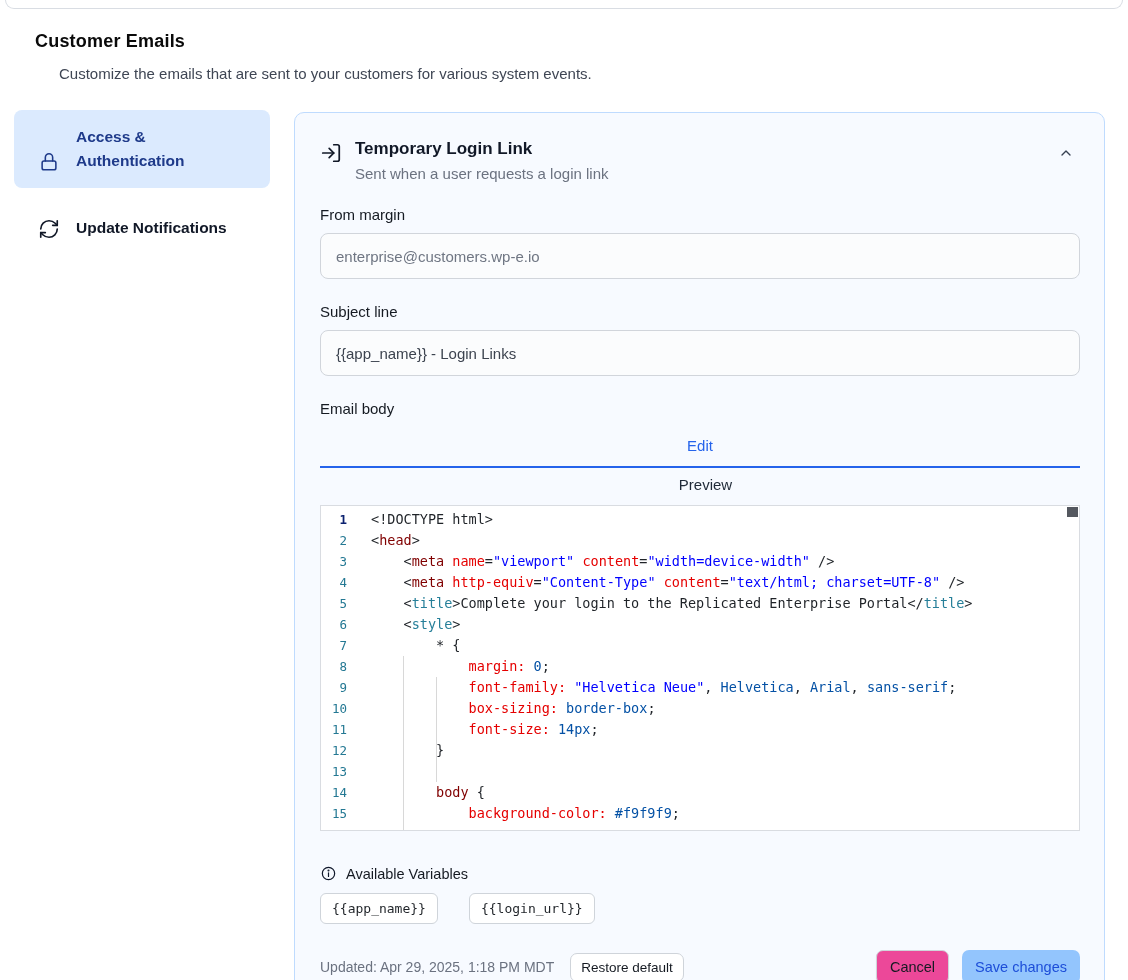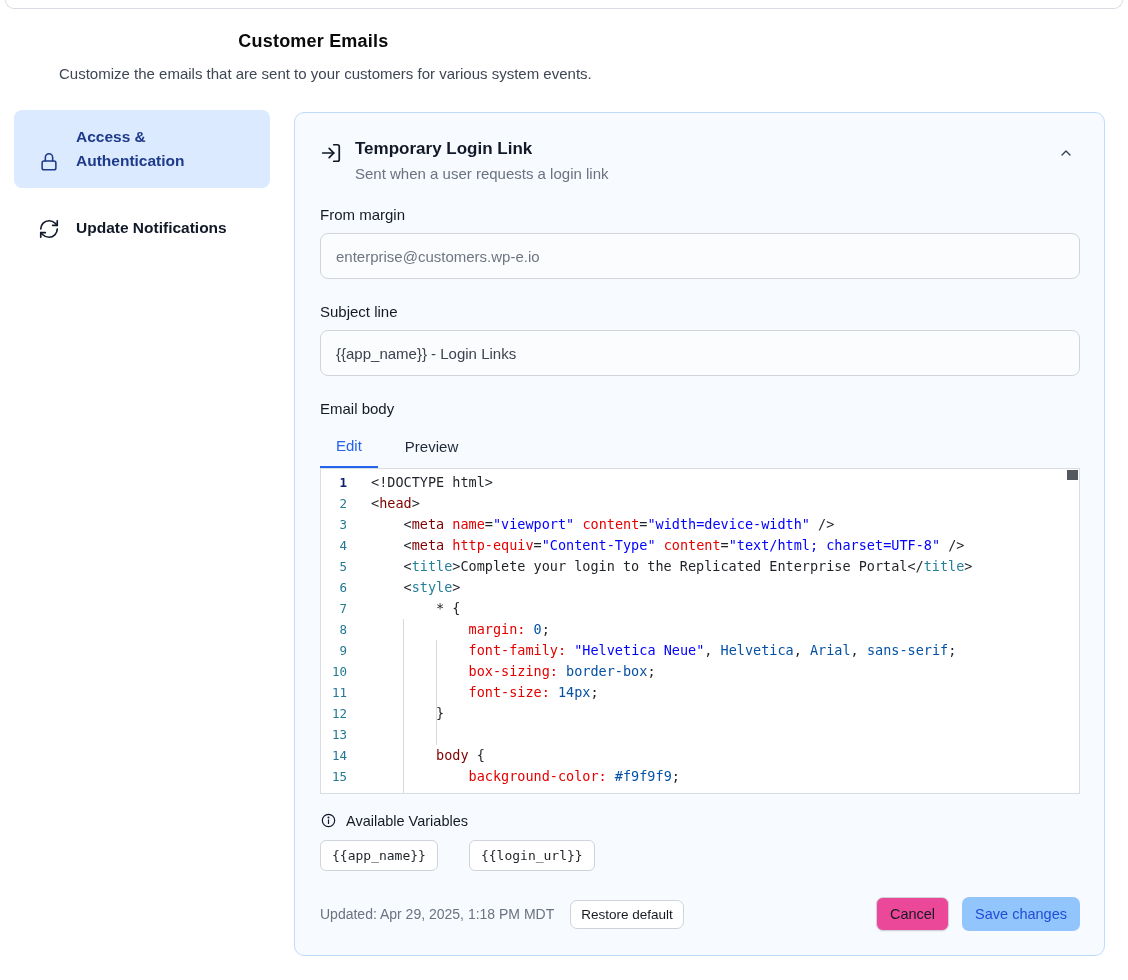--- a/index.html
+++ b/index.html
@@ -11,21 +11,21 @@
     position:relative;
     overflow:hidden;
   }
 
   .top-edge {
     position:absolute; top:0; left:5px; right:5px; height:9px;
     border:1px solid #d9dde3; border-top:none;
     border-radius:0 0 10px 10px;
   }
 
-  .page-header { position:absolute; left:35px; top:31px;text-align:center; }
+  .page-header { position:absolute; left:35px; top:31px; }
   .page-title { font-size:18px; font-weight:700; color:#0a0a0a; letter-spacing:.2px; }
   .page-desc { margin-top:13px; font-size:15px; color:#3f4654;margin-left:24px; }
 
   
   .sidebar { position:absolute; left:14px; top:110px; width:256px; }
   .side-item {
     display:flex; align-items:flex-end; gap:16px;
     padding:15px 16px 15px 24px; border-radius:8px;
     font-size:15.5px; font-weight:600; color:#111827;
     line-height:24px; cursor:pointer;
@@ -56,21 +56,21 @@
   .text-input {
     display:block; margin-top:10px; width:100%; height:46px;
     border:1px solid var(--input-border); border-radius:8px;
     background:#fbfcfd; font-family:"Liberation Sans",sans-serif;
     font-size:15px; padding:0 15px; outline:none;
   }
   .input-from { color:#6f7683; }
   .input-subject { color:#3c434f; }
 
   
-  .tabs { display:flex; margin-top:12px; }
+  .tabs { display:flex; margin-top:12px;flex-direction:column; }
   .tab {
     padding:8px 16px 12px; font-size:15px; color:#1f2937;
     cursor:pointer; background:transparent; border:none;
     font-family:inherit;
   }
   .tab + .tab { margin-left:11px; }
   .tab.active { color:var(--accent); font-weight:500; border-bottom:2.5px solid var(--accent); }
 
   
   .editor {
@@ -93,21 +93,21 @@
   .tok-v { color:var(--syntax-value); }
   .indent-guide { position:absolute; width:1px; background:#d8d8d8; }
   .guide-1 { left:36px; top:150px; height:174px; }
   .guide-2 { left:69px; top:171px; height:105px; }
   .scroll-thumb {
     position:absolute; top:1px; right:1px; width:11px; height:10px;
     background:#54585f; cursor:pointer;
   }
 
   
-  .vars-row { display:flex; align-items:center; gap:9px; margin-top:18px; }
+  .vars-row { display:flex; align-items:center; gap:9px; margin-top:34px; }
   .info-icon { width:17px; height:17px; color:#0f172a; }
   .vars-label { font-size:14.5px; color:#151a22; }
   .chips { display:flex; gap:31px; margin-top:11px; }
   .chip {
     font-family:"DejaVu Sans Mono", monospace; font-size:13px; color:#1f2328;
     background:#ffffff; border:1px solid #cfd4da; border-radius:6px;
     padding:7px 11px; cursor:pointer;
   }
 
   

